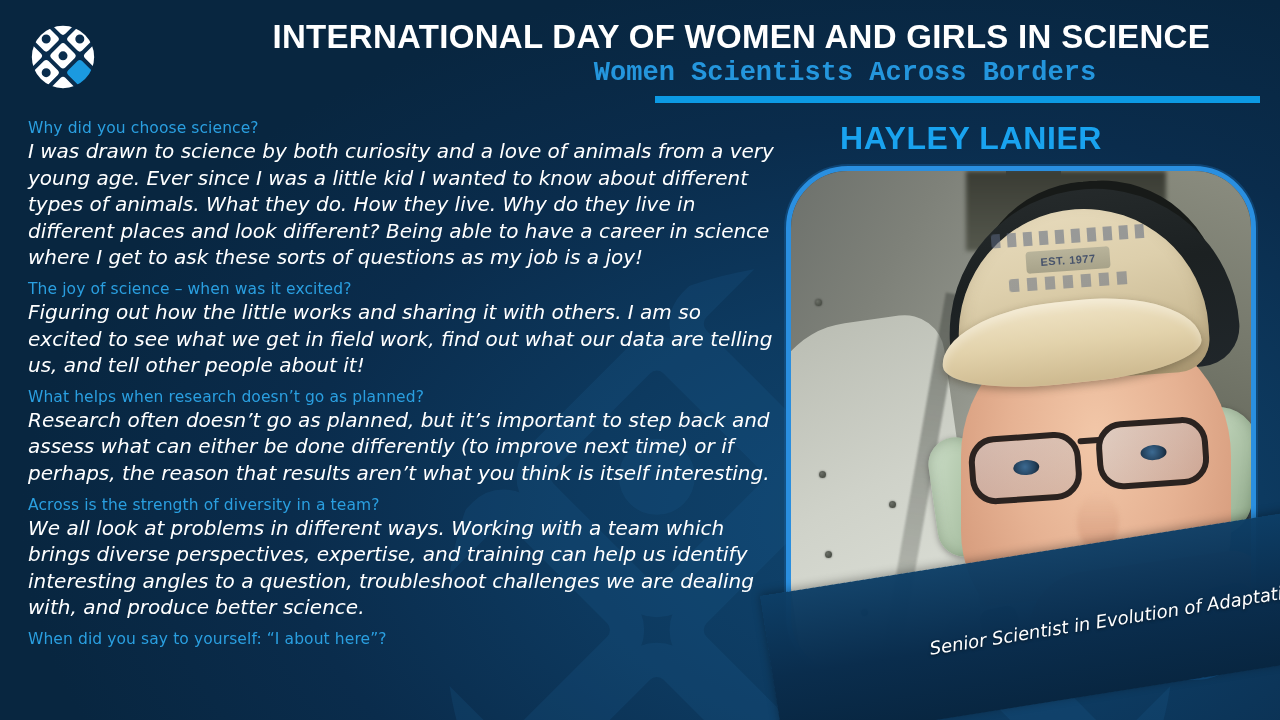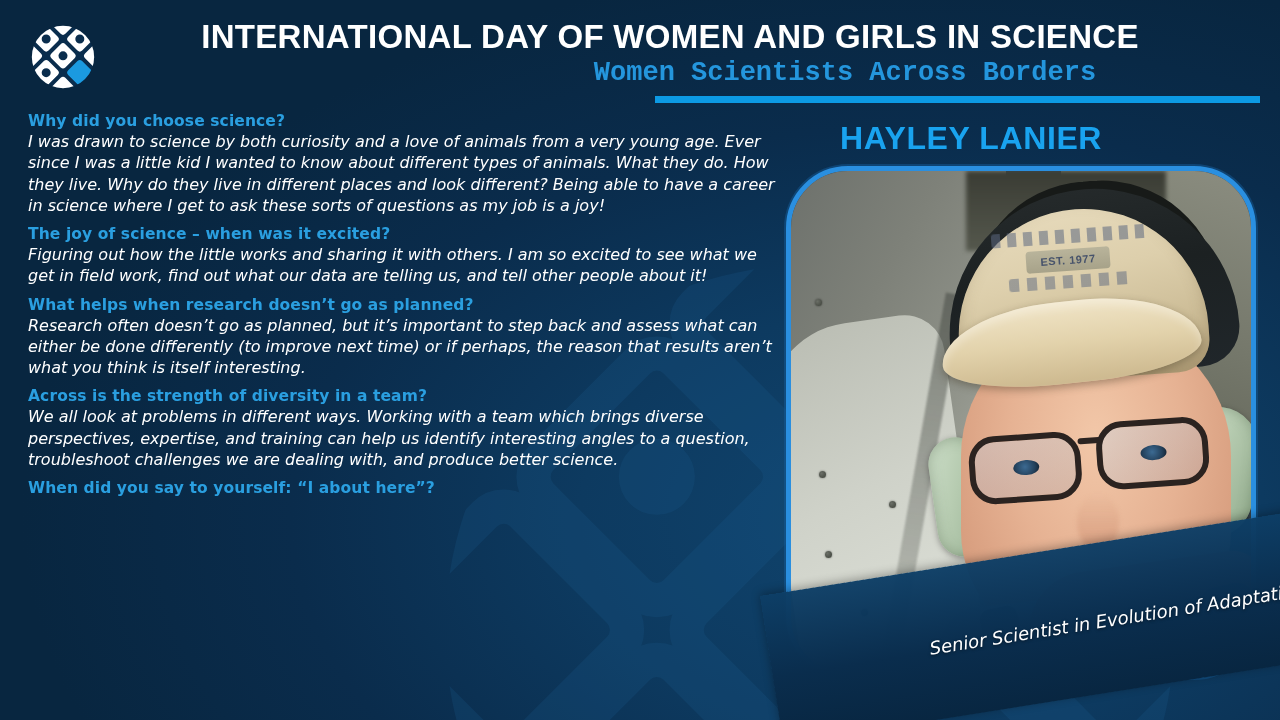--- a/index.html
+++ b/index.html
@@ -24,21 +24,21 @@
     opacity:.40;
     pointer-events:none;
   }
   #bg-watermark svg{ display:block; }
 
   
   #header{ position:absolute; left:0; top:0; width:1280px; height:105px; }
   #logo{ position:absolute; left:22px; top:16px; width:82px; height:82px; }
   #title-main{
     position:absolute; left:130px; top:18px; width:1080px;
-    text-align:center;
+    text-align:right;
     color:#ffffff;
     font-size:33px; font-weight:bold; letter-spacing:.3px;
     font-family:"Liberation Sans", sans-serif;
     white-space:nowrap;
   }
   #title-sub{
     position:absolute; left:480px; top:58px; width:730px;
     text-align:center;
     color:#2496dd;
     font-size:27px; font-weight:bold;
@@ -252,28 +252,29 @@
     text-shadow:0 1px 3px rgba(0,0,0,.5);
   }
 
   
   #qa{
     position:absolute; left:28px; top:112px; width:750px;
   }
   .qa-block{ margin-bottom:9px; }
   .q{
     color:#2a9fe0;
-    font-size:15.5px; font-weight:bold;
+    font-size:15.5px; font-weight:normal;
     font-family:"DejaVu Sans", sans-serif;
     letter-spacing:.1px;
     margin-bottom:1px;
+    margin-top:7px;
   }
   .a{
     color:#ffffff;
-    font-size:16px; font-style:italic;
+    font-size:20px; font-style:italic;
     font-family:"DejaVu Sans", sans-serif;
     line-height:1.33;
   }
 </style>
 </head>
 <body>
 
 <div id="stage">
 
   <div id="bg-watermark">

